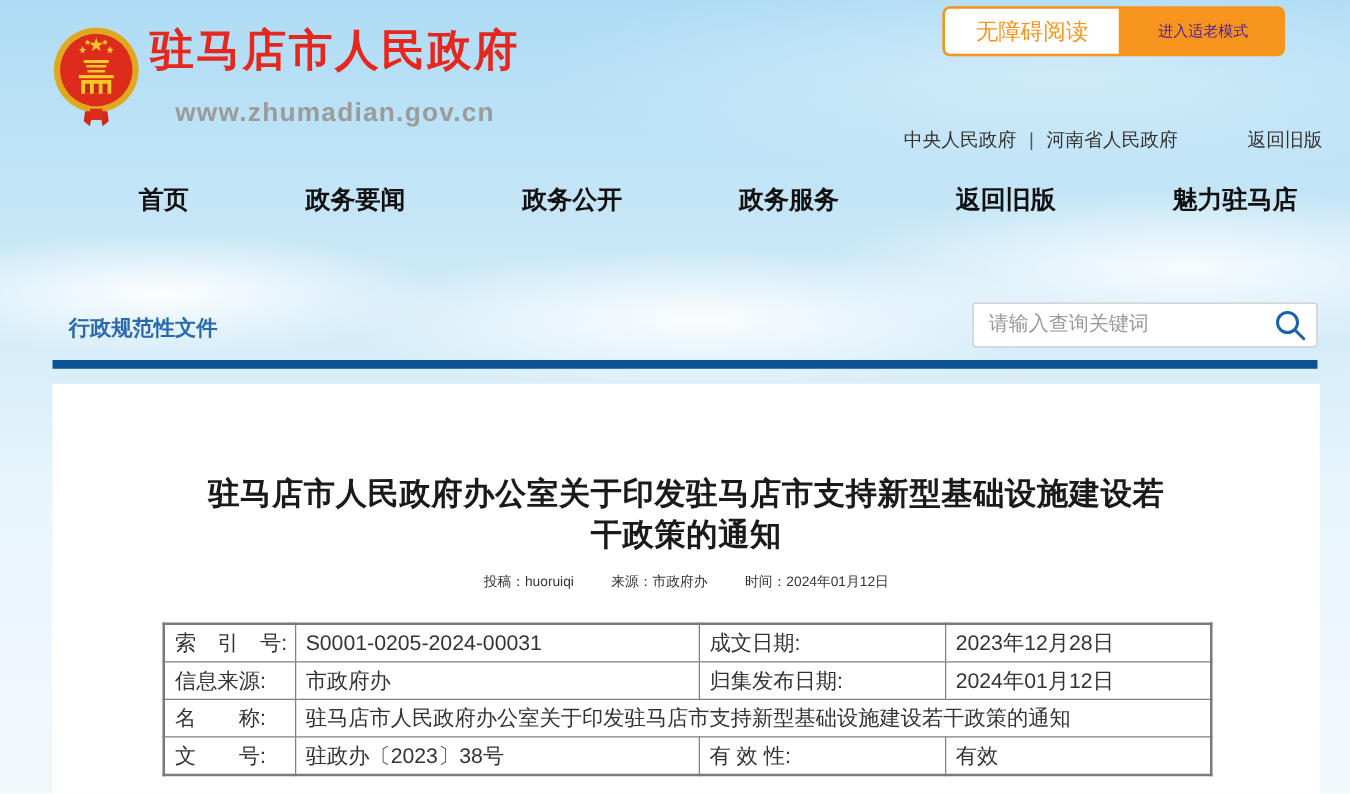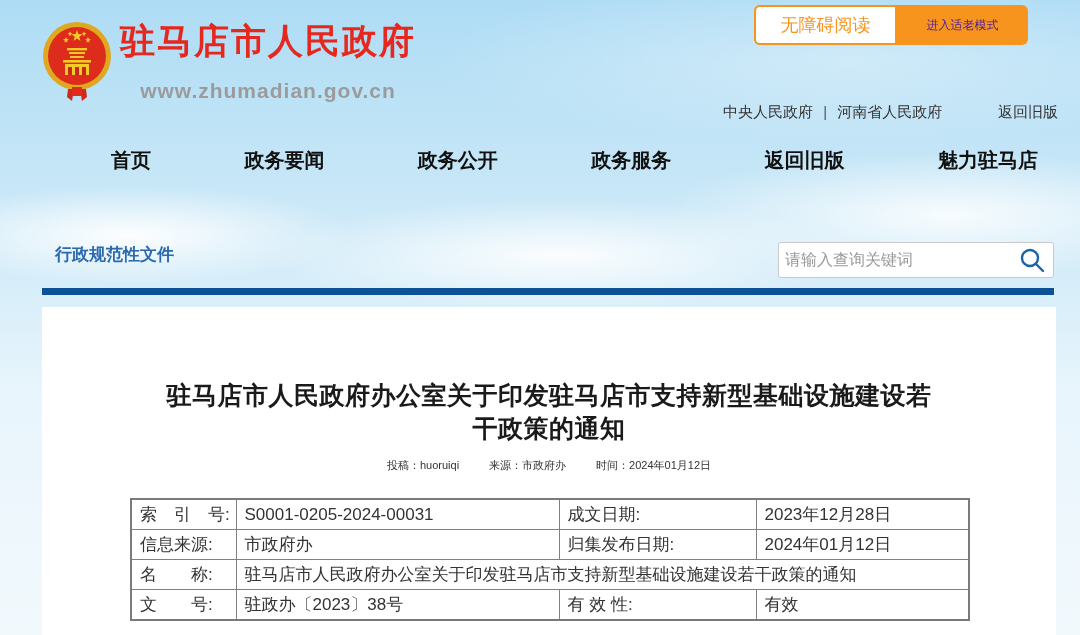--- a/index.html
+++ b/index.html
@@ -27,23 +27,23 @@
     font-size:18px;cursor:pointer;}
   .access-orange{flex:1;color:#4c1d95;display:flex;align-items:center;justify-content:center;
     font-size:12px;cursor:pointer;}
   .gov-links{position:absolute;left:723px;top:103px;width:335px;display:flex;
     justify-content:space-between;font-size:15px;color:#333;}
   .gov-links .grp span{cursor:pointer;}
   .gov-links .sep{margin:0 6px;color:#555;cursor:default;}
   .old-ver{cursor:pointer;}
   .nav{position:absolute;left:111px;top:147px;width:927px;display:flex;justify-content:space-between;}
   .nav span{font-size:20px;line-height:26px;font-weight:bold;color:#111;cursor:pointer;white-space:nowrap;}
-  .breadcrumb{position:absolute;left:55px;top:243px;font-size:17px;font-weight:bold;color:#2a69ae;}
+  .breadcrumb{position:absolute;left:55px;top:251px;font-size:17px;font-weight:bold;color:#2a69ae;}
   .search-box{position:absolute;left:778px;top:242px;width:276px;height:36px;box-sizing:border-box;
-    background:#fff;border:1px solid #c9c9c9;border-radius:3px;display:flex;align-items:center;padding:0 8px 0 4px;}
+    background:#fff;border:1px solid #c9c9c9;border-radius:3px;display:flex;align-items:center;padding:0 8px 0 10px;}
   .search-box input{border:none;outline:none;flex:1;font-size:16px;color:#333;background:transparent;
     font-family:"Liberation Sans","DejaVu Sans",sans-serif;}
   .search-box input::placeholder{color:#999;}
   .search-btn{width:26px;height:26px;flex:0 0 26px;cursor:pointer;display:flex;align-items:center;justify-content:center;}
   .divider-bar{position:absolute;left:42px;top:288px;width:1012px;height:7px;background:#0d5294;}
   .content-card{position:absolute;left:42px;top:307px;width:1014px;height:328px;background:#fff;}
   .doc-title{margin:0 auto;padding-top:72px;width:790px;text-align:center;
     font-size:25px;line-height:33px;font-weight:bold;color:#1a1a1a;letter-spacing:0.5px;}
   .doc-meta{margin-top:13px;display:flex;justify-content:center;gap:30px;font-size:11px;color:#333;}
   .info-table{margin:25px 0 0 88px;border-collapse:collapse;table-layout:fixed;width:838px;

